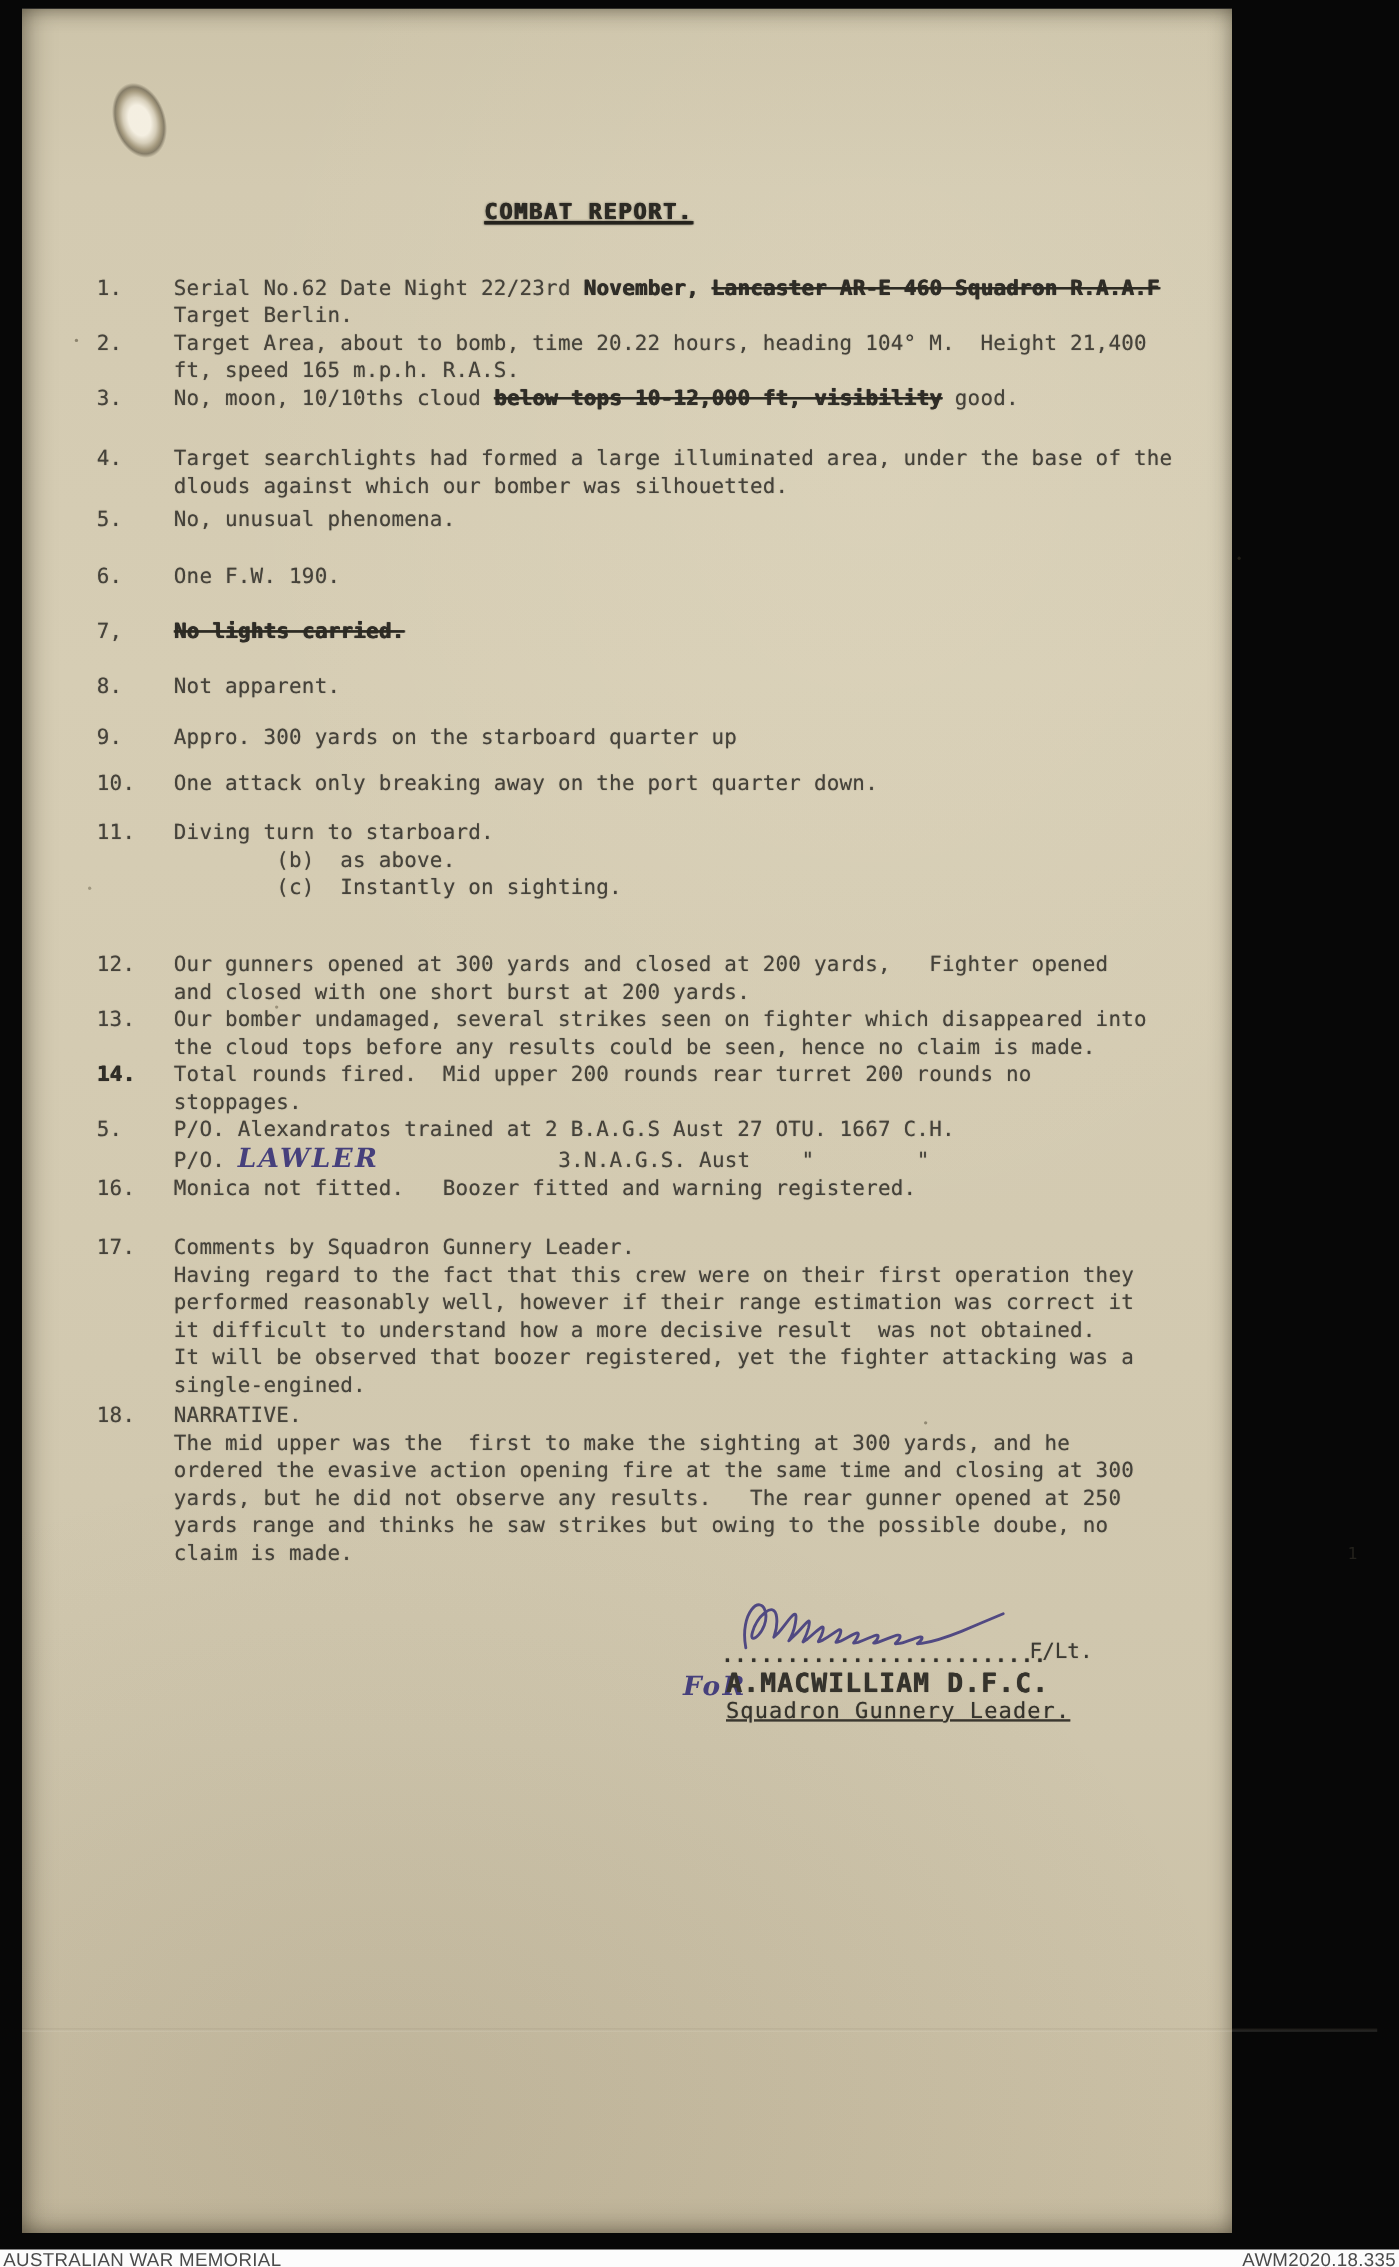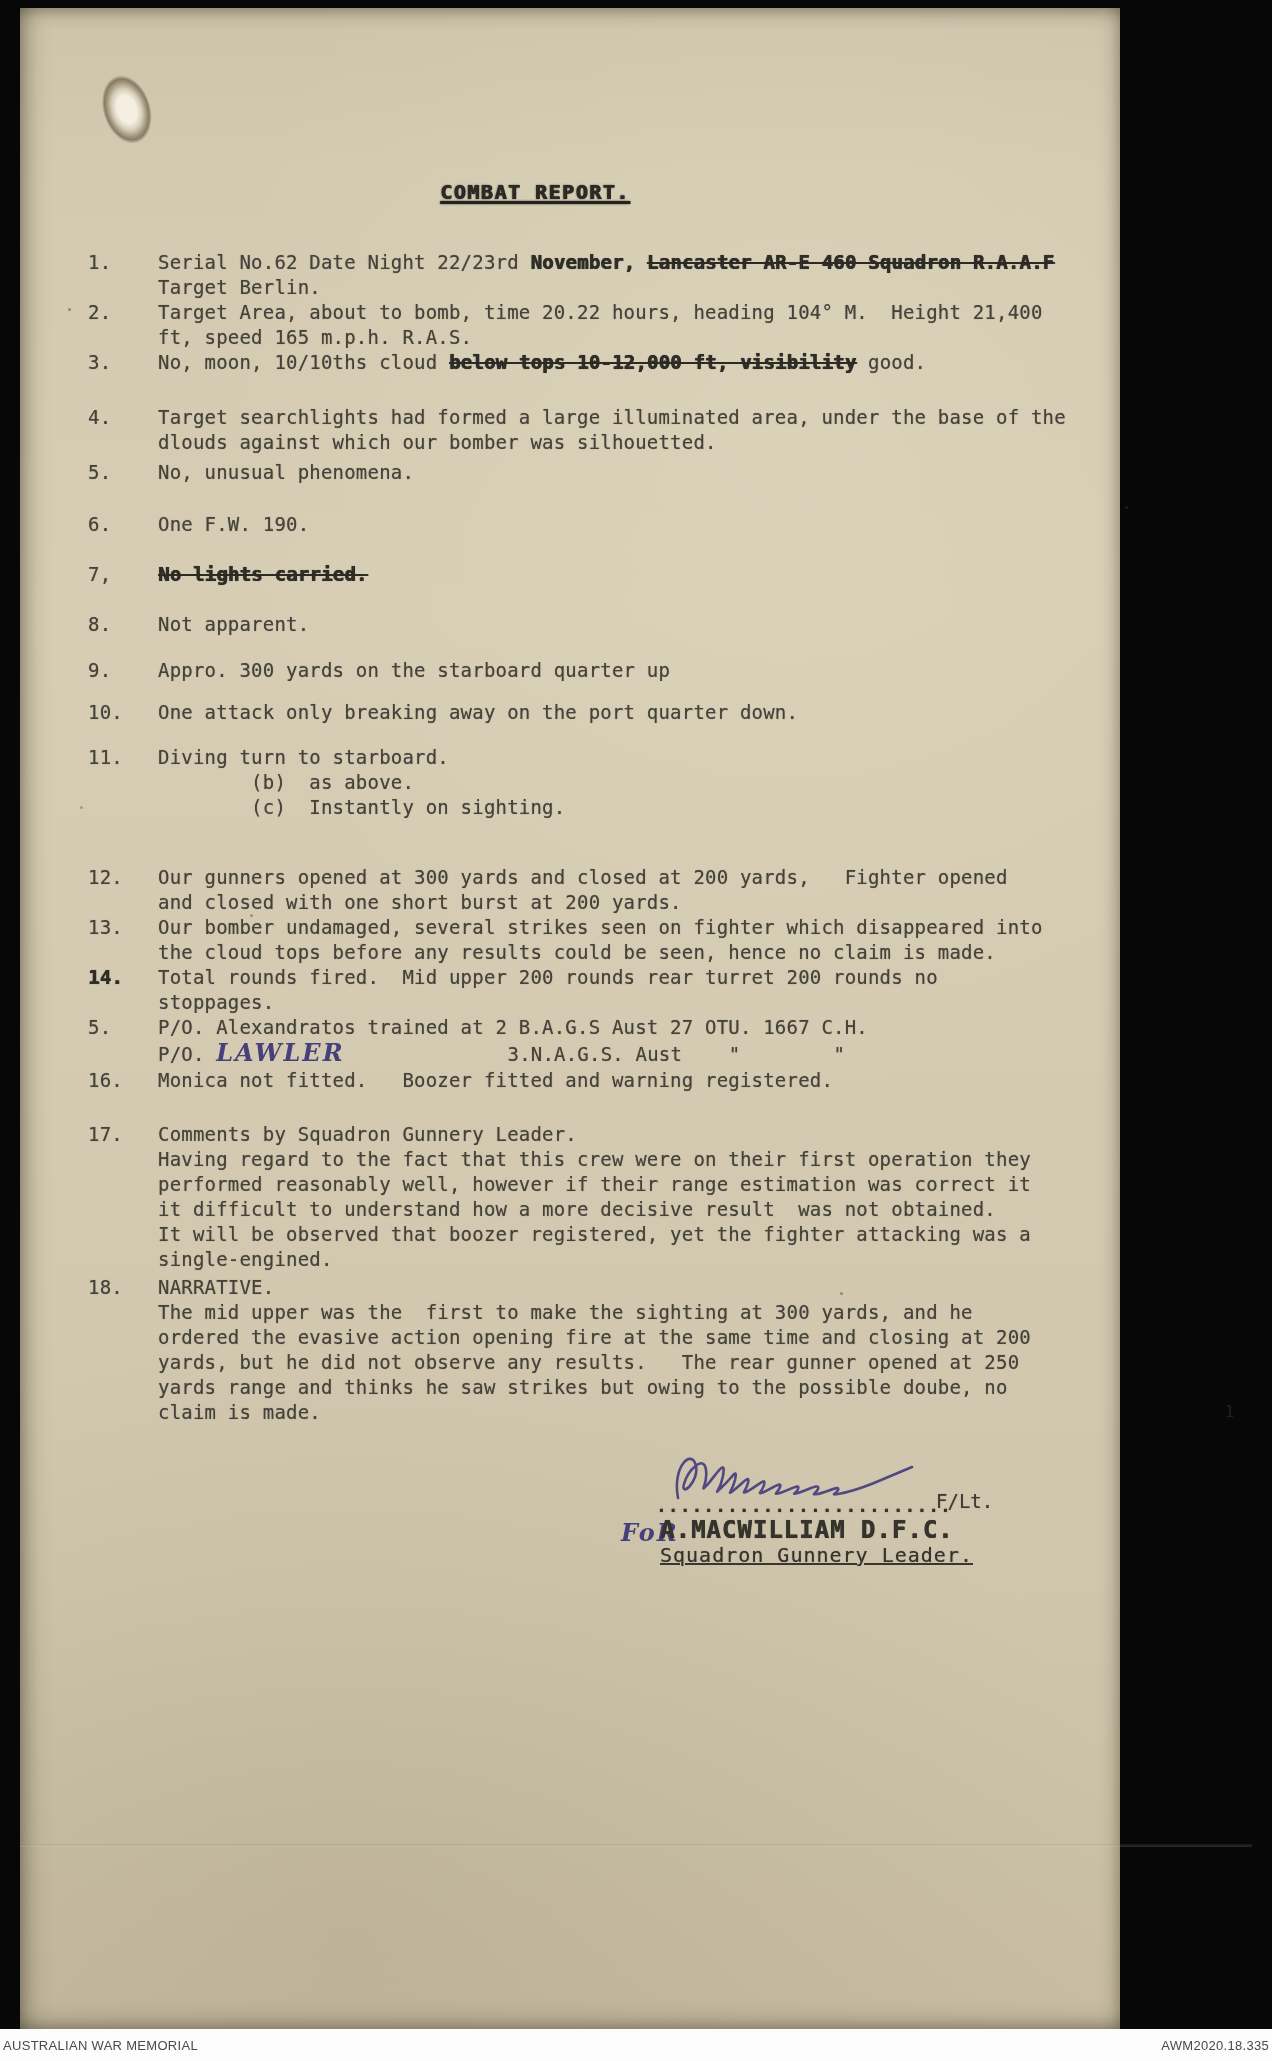--- a/index.html
+++ b/index.html
@@ -62,23 +62,23 @@
   .sig-rank{position:absolute;left:916px;top:1482px;font-size:19px;color:#3c3a33;
     text-shadow:0 0 1px rgba(60,58,50,.55);}
   .sig-for{position:absolute;left:601px;top:1510px;}
   .sig-officer{position:absolute;left:640px;top:1508px;font-size:24px;color:#35332c;
     letter-spacing:1px;font-weight:bold;text-shadow:.5px 0 0 #35332c,0 0 1px rgba(45,43,36,.6);}
   .sig-role{position:absolute;left:640px;top:1535px;font-size:20px;color:#35332c;
     letter-spacing:1px;text-decoration:underline;text-decoration-thickness:2px;
     text-decoration-color:rgba(45,43,36,.8);text-shadow:0 0 1px rgba(45,43,36,.6);}
   .margin-mark{position:absolute;left:1205px;top:1395px;font-size:15px;color:rgba(60,56,46,.55);}
   .footer{
-    position:absolute;left:0;bottom:0;width:1272px;height:32px;background:#fcfcfc;
-    display:flex;justify-content:space-between;align-items:center;
-    font-family:"Liberation Sans","DejaVu Sans",sans-serif;font-size:13px;
+    position:absolute;left:0;bottom:0;width:1272px;height:16px;background:#fcfcfc;
+    display:flex;justify-content:space-between;align-items:flex-start;
+    font-family:"Liberation Sans","DejaVu Sans",sans-serif;font-size:17px;
     color:#4a4a4a;padding:0 3px;box-sizing:border-box;letter-spacing:.3px;
   }
 </style>
 </head>
 <body>
 
 <div class="paper">
   <div class="hole"></div>
   <div class="specks"></div>
   <div class="crease"></div>
@@ -200,21 +200,21 @@
           <div class="line"><span class="s-n">it difficult to understand how a more decisive result  was not obtained.</span></div>
           <div class="line"><span class="s-n">It will be observed that boozer registered, yet the fighter attacking was a</span></div>
           <div class="line"><span class="s-n">single-engined.</span></div>
         </div>
       </div>
       <div class="item" style="top: 1267px;">
         <span class="num">18.</span>
         <div class="lines">
           <div class="line"><span class="s-n">NARRATIVE.</span></div>
           <div class="line"><span class="s-n">The mid upper was the  first to make the sighting at 300 yards, and he</span></div>
-          <div class="line"><span class="s-n">ordered the evasive action opening fire at the same time and closing at 200</span></div>
+          <div class="line"><span class="s-n">ordered the evasive action opening fire at the same time and closing at 300</span></div>
           <div class="line"><span class="s-n">yards, but he did not observe any results.   The rear gunner opened at 250</span></div>
           <div class="line"><span class="s-n">yards range and thinks he saw strikes but owing to the possible doube, no</span></div>
           <div class="line"><span class="s-n">claim is made.</span></div>
         </div>
       </div>
     </div>
 
   <svg class="sig-svg" viewBox="0 0 280 86">
     <path d="M10,62 C4,30 24,12 28,30 C31,46 12,62 16,48 C20,34 36,18 38,34 C40,50 30,58 40,48 C50,36 58,22 55,40 C52,56 44,60 54,51 C64,42 70,30 67,44 C64,56 58,60 66,54 C76,46 82,38 80,47 C78,55 72,59 80,55 C92,48 98,41 96,49 C94,56 88,59 96,56 C106,51 114,45 112,51 C110,57 104,59 112,57 C124,53 132,47 130,53 C129,57 122,59 130,57 C142,53 152,47 150,53 C148,58 142,59 150,58 C162,55 172,49 170,54 C168,58 162,59 170,58 C182,56 196,51 206,47 C218,42 232,36 244,31" fill="none" stroke="#453e7e" stroke-width="2.6" stroke-linecap="round" opacity="0.92"></path>
   </svg>

